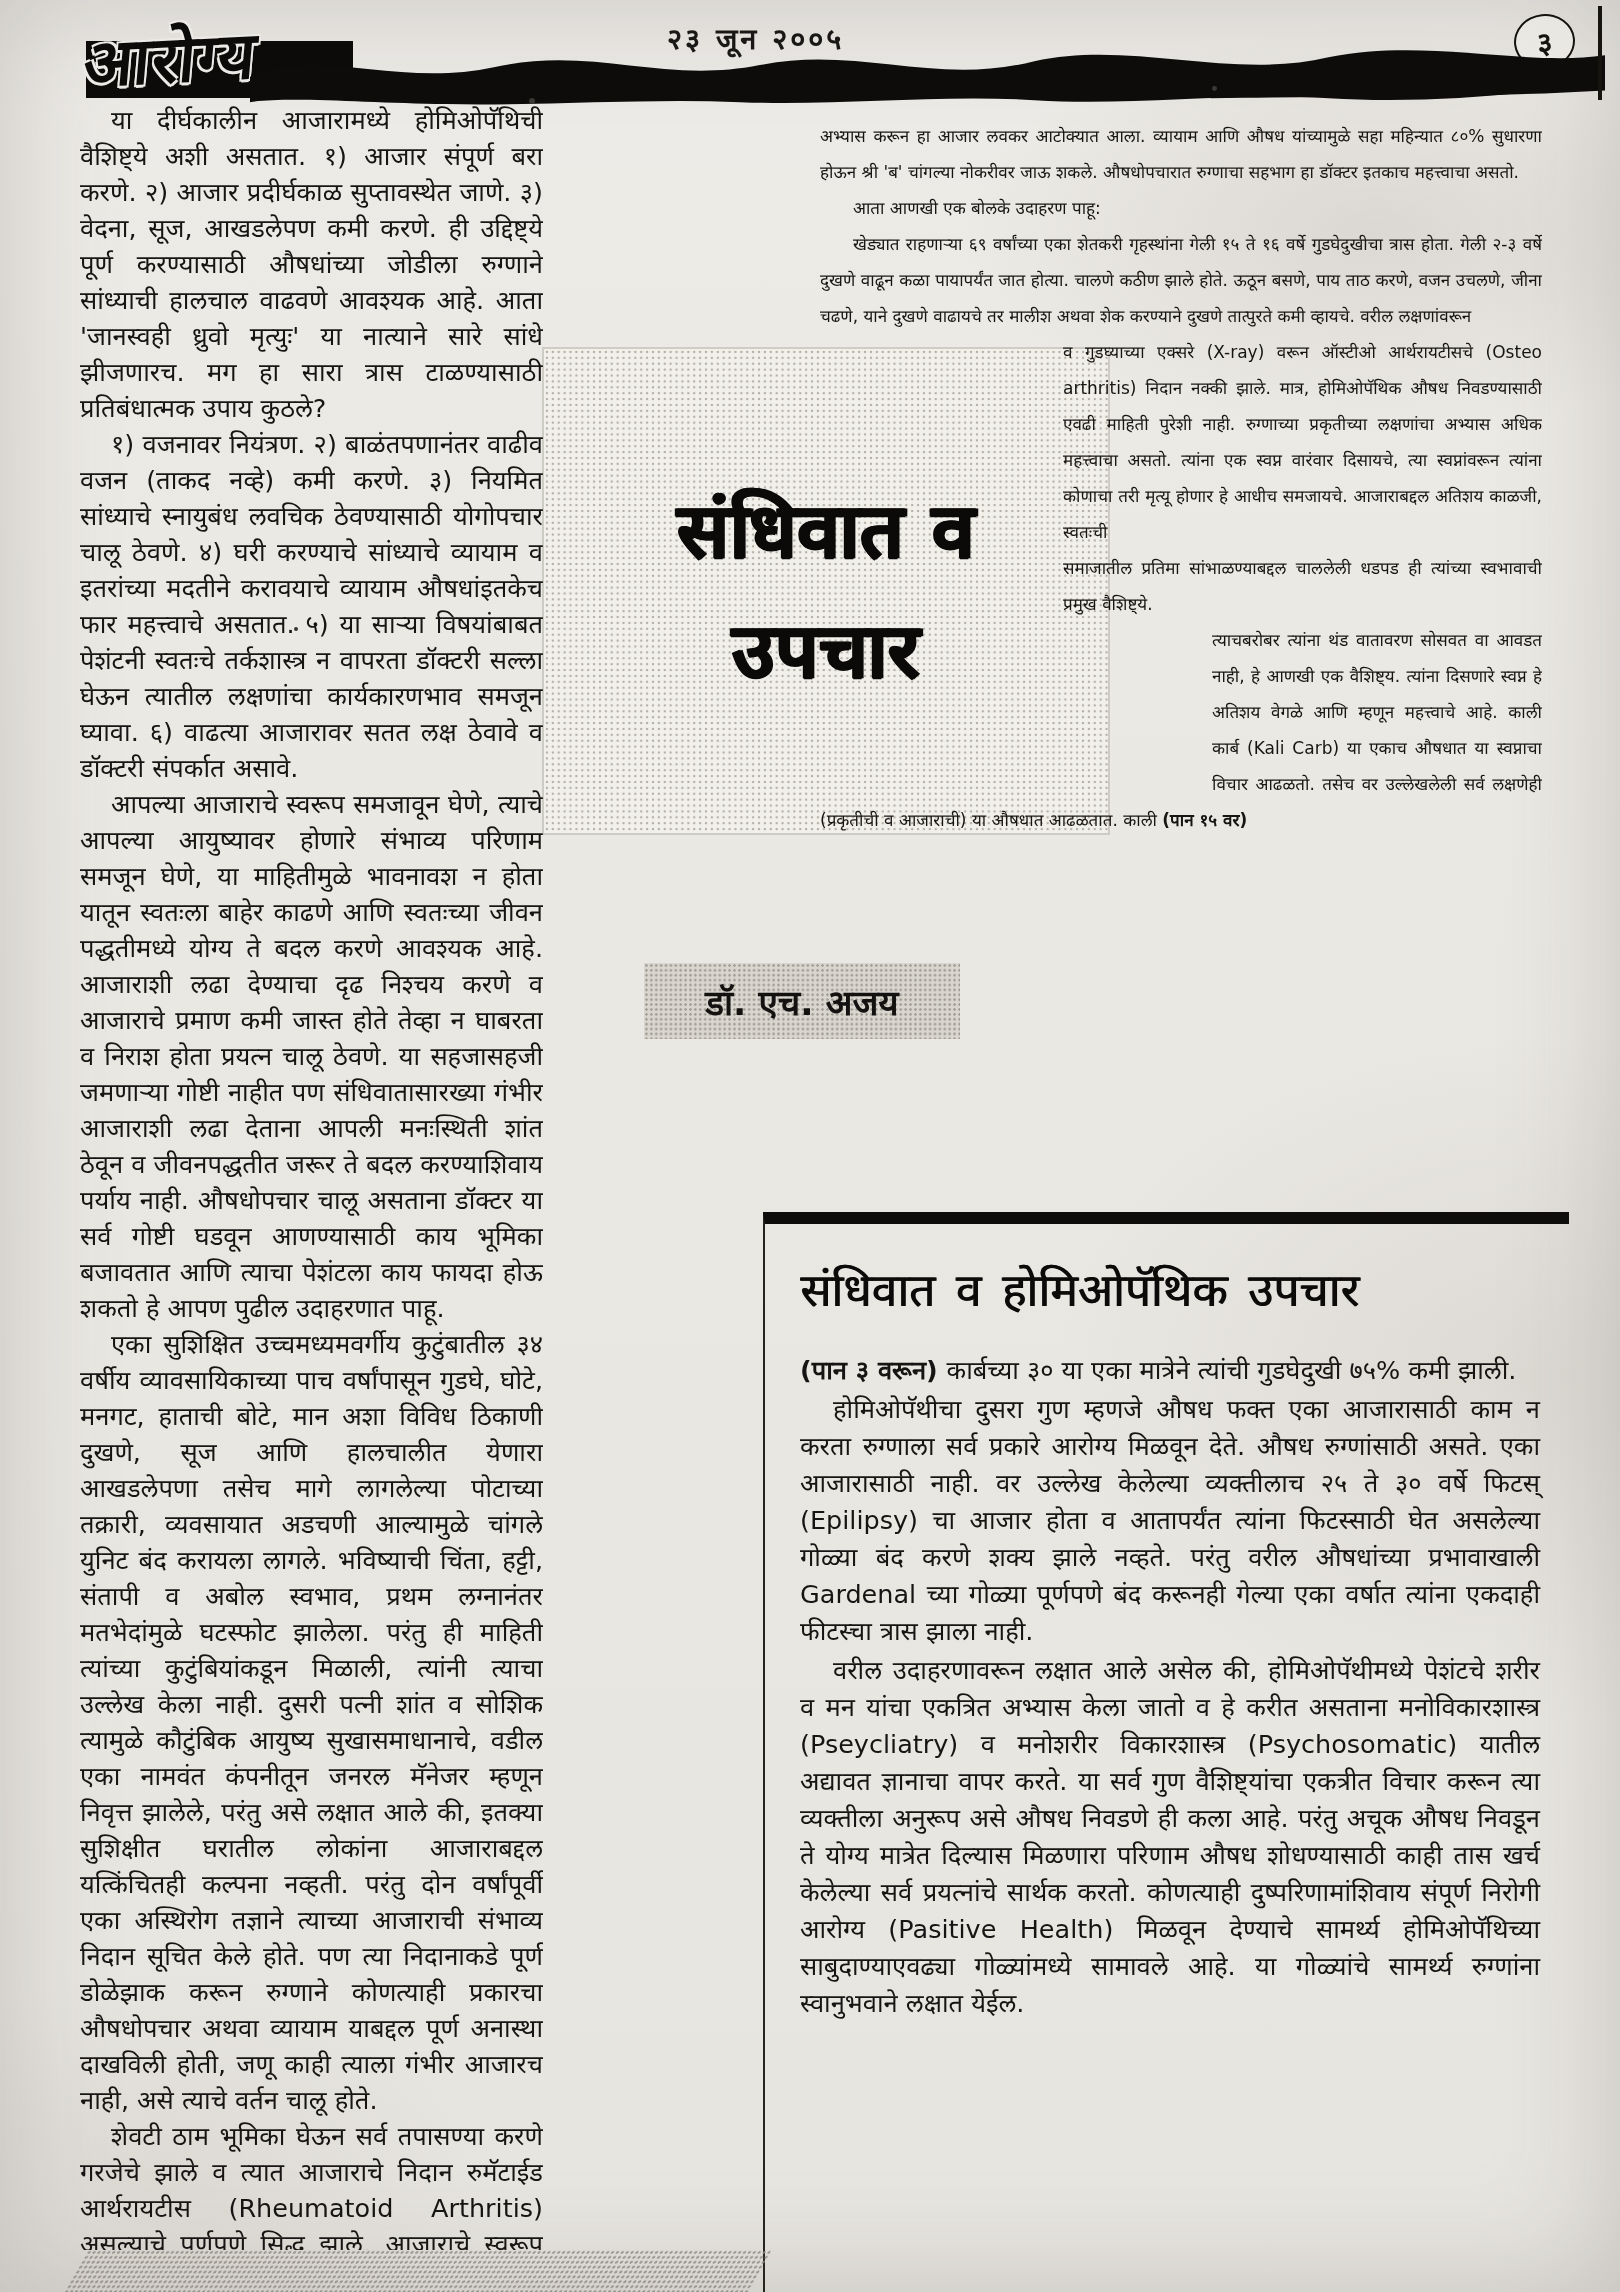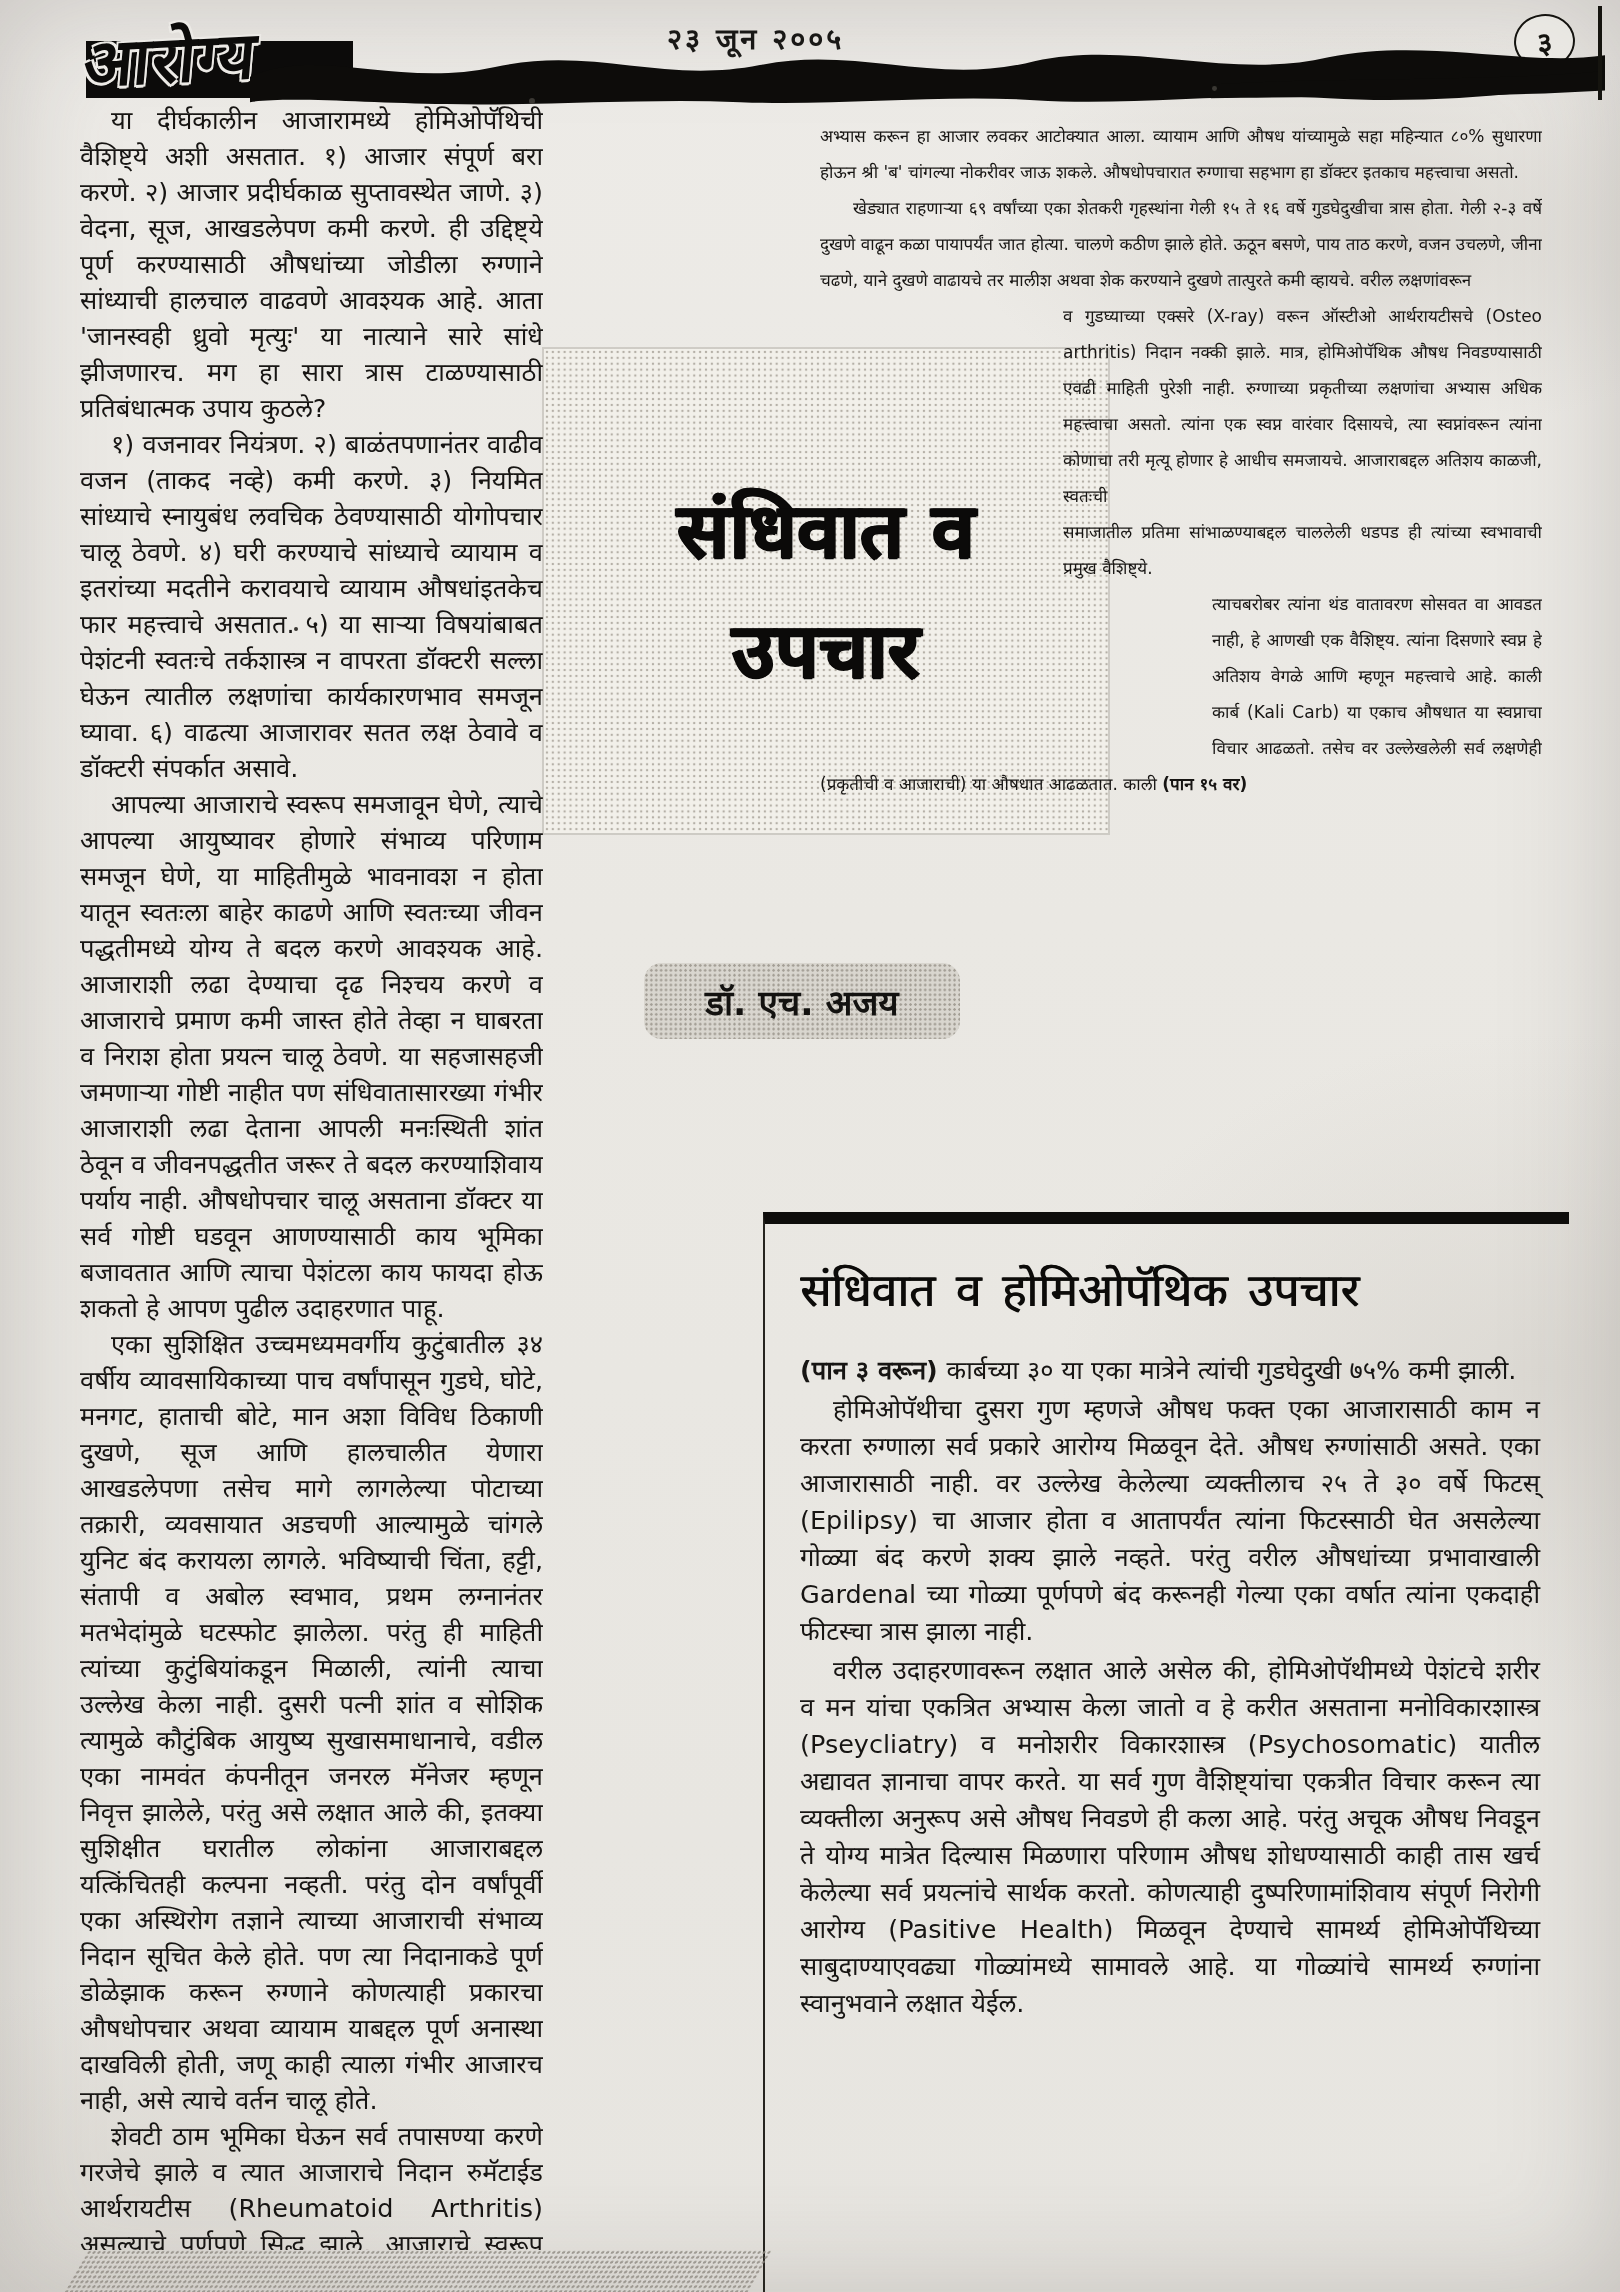--- a/index.html
+++ b/index.html
@@ -74,21 +74,21 @@
     font-size:76px;font-weight:bold;color:#0b0a09;line-height:120px;
     text-shadow:2px 0 0 #0b0a09,-1px 0 0 #0b0a09,0 1px 0 #0b0a09;
     letter-spacing:1px;white-space:nowrap;
   }
   
   #byline-box{
     position:absolute;left:644px;top:963px;width:316px;height:76px;
     background-color:#d9d6cf;
     background-image:radial-gradient(#a39e95 1px, transparent 1.5px);
     background-size:4.9px 4.9px;
-    display:flex;align-items:center;justify-content:center;border-radius:18px;
+    display:flex;align-items:center;justify-content:center;
   }
   #byline-box .name{font-size:35px;font-weight:bold;color:#131210;}
   
   #continuation-box{
     position:absolute;left:763px;top:1212px;width:806px;height:1080px;
     border-top:12.7px solid #0e0d0b;
     border-left:2.9px solid #26241f;
     box-sizing:border-box;
     padding:19.6px 29px 0 35px;
     overflow:hidden;
@@ -149,20 +149,21 @@
     <div class="hl">संधिवात व</div>
     <div class="hl">उपचार</div>
   </div>
 
   <div id="byline-box">
     <span class="name">डॉ. एच. अजय</span>
   </div>
 
   <div id="right-column" class="bodytext">
     <p>अभ्यास करून हा आजार लवकर आटोक्यात आला. व्यायाम आणि औषध यांच्यामुळे सहा महिन्यात ८०% सुधारणा होऊन श्री 'ब' चांगल्या नोकरीवर जाऊ शकले. औषधोपचारात रुग्णाचा सहभाग हा डॉक्टर इतकाच महत्त्वाचा असतो.</p>
+    <p class="indent">आता आणखी एक बोलके उदाहरण पाहू:</p>
     <p class="indent">खेड्यात राहणाऱ्या ६९ वर्षांच्या एका शेतकरी गृहस्थांना गेली १५ ते १६ वर्षे गुडघेदुखीचा त्रास होता. गेली २-३ वर्षे दुखणे वाढून कळा पायापर्यंत जात होत्या. चालणे कठीण झाले होते. ऊठून बसणे, पाय ताठ करणे, वजन उचलणे, जीना चढणे, याने दुखणे वाढायचे तर मालीश अथवा शेक करण्याने दुखणे तात्पुरते कमी व्हायचे. वरील लक्षणांवरून</p>
     <span class="float-spacer-headline"></span>
     <p>व गुडघ्याच्या एक्सरे (X-ray) वरून ऑस्टीओ आर्थरायटीसचे (Osteo arthritis) निदान नक्की झाले. मात्र, होमिओपॅथिक औषध निवडण्यासाठी एवढी माहिती पुरेशी नाही. रुग्णाच्या प्रकृतीच्या लक्षणांचा अभ्यास अधिक महत्त्वाचा असतो. त्यांना एक स्वप्न वारंवार दिसायचे, त्या स्वप्नांवरून त्यांना कोणाचा तरी मृत्यू होणार हे आधीच समजायचे. आजाराबद्दल अतिशय काळजी, स्वतःची</p>
     <p>समाजातील प्रतिमा सांभाळण्याबद्दल चाललेली धडपड ही त्यांच्या स्वभावाची प्रमुख वैशिष्ट्ये.</p>
     <span class="float-spacer-byline"></span>
     <p><span>त्याचबरोबर त्यांना थंड वातावरण सोसवत वा आवडत नाही, हे आणखी एक वैशिष्ट्य. त्यांना दिसणारे स्वप्न हे अतिशय वेगळे आणि म्हणून महत्त्वाचे आहे. काली कार्ब (Kali Carb) या एकाच औषधात या स्वप्नाचा विचार आढळतो. तसेच वर उल्लेखलेली सर्व लक्षणेही (प्रकृतीची व आजाराची) या औषधात आढळतात. काली </span><span class="bold-inline">(पान १५ वर)</span></p>
   </div>
 
   <div id="continuation-box">
     <div id="box-headline">संधिवात व  होमिओपॅथिक उपचार</div>

